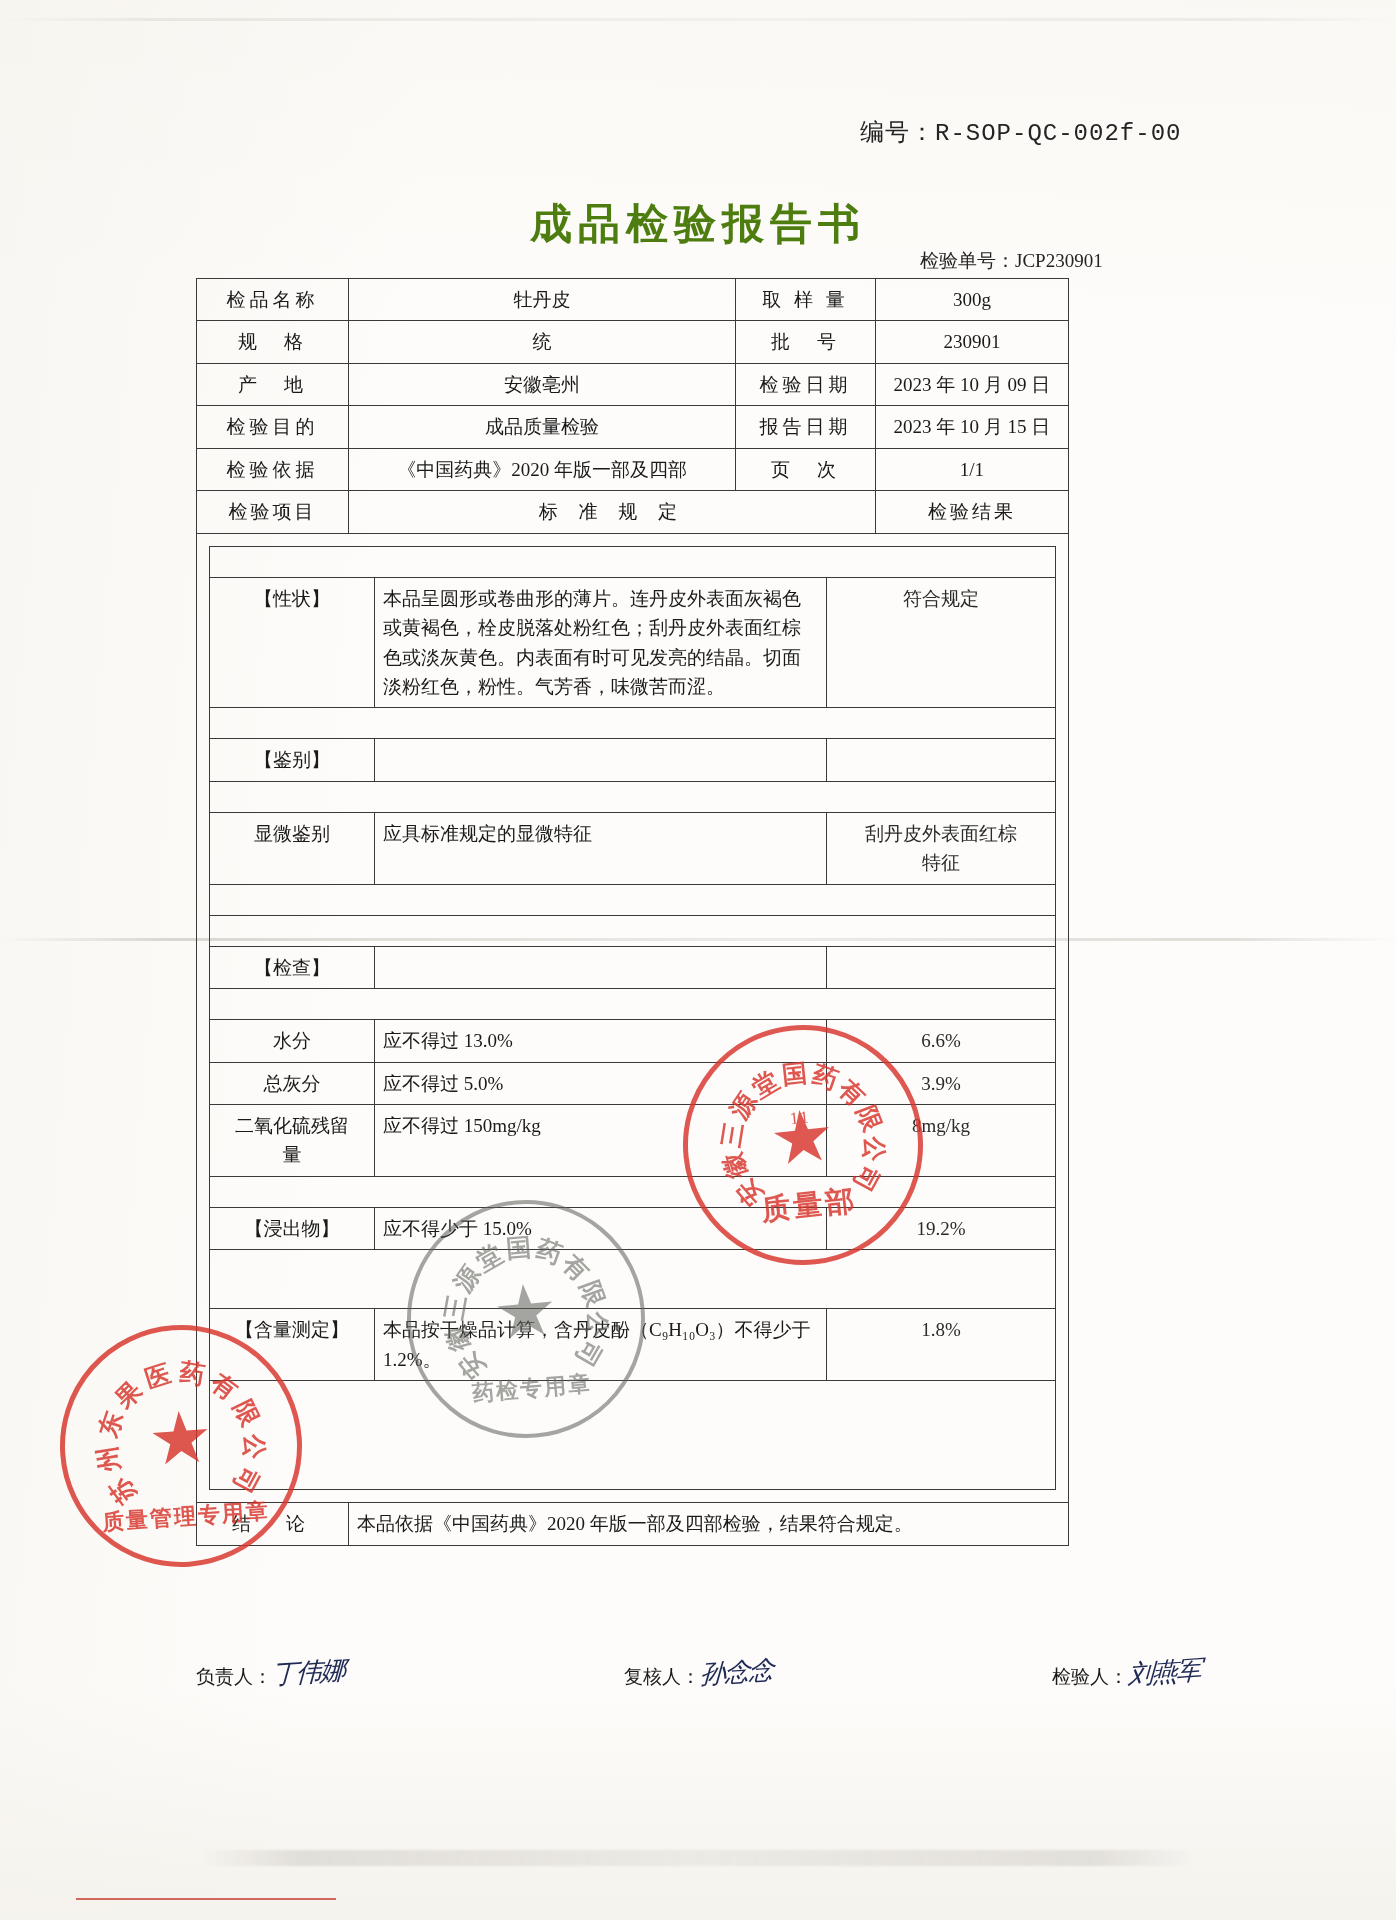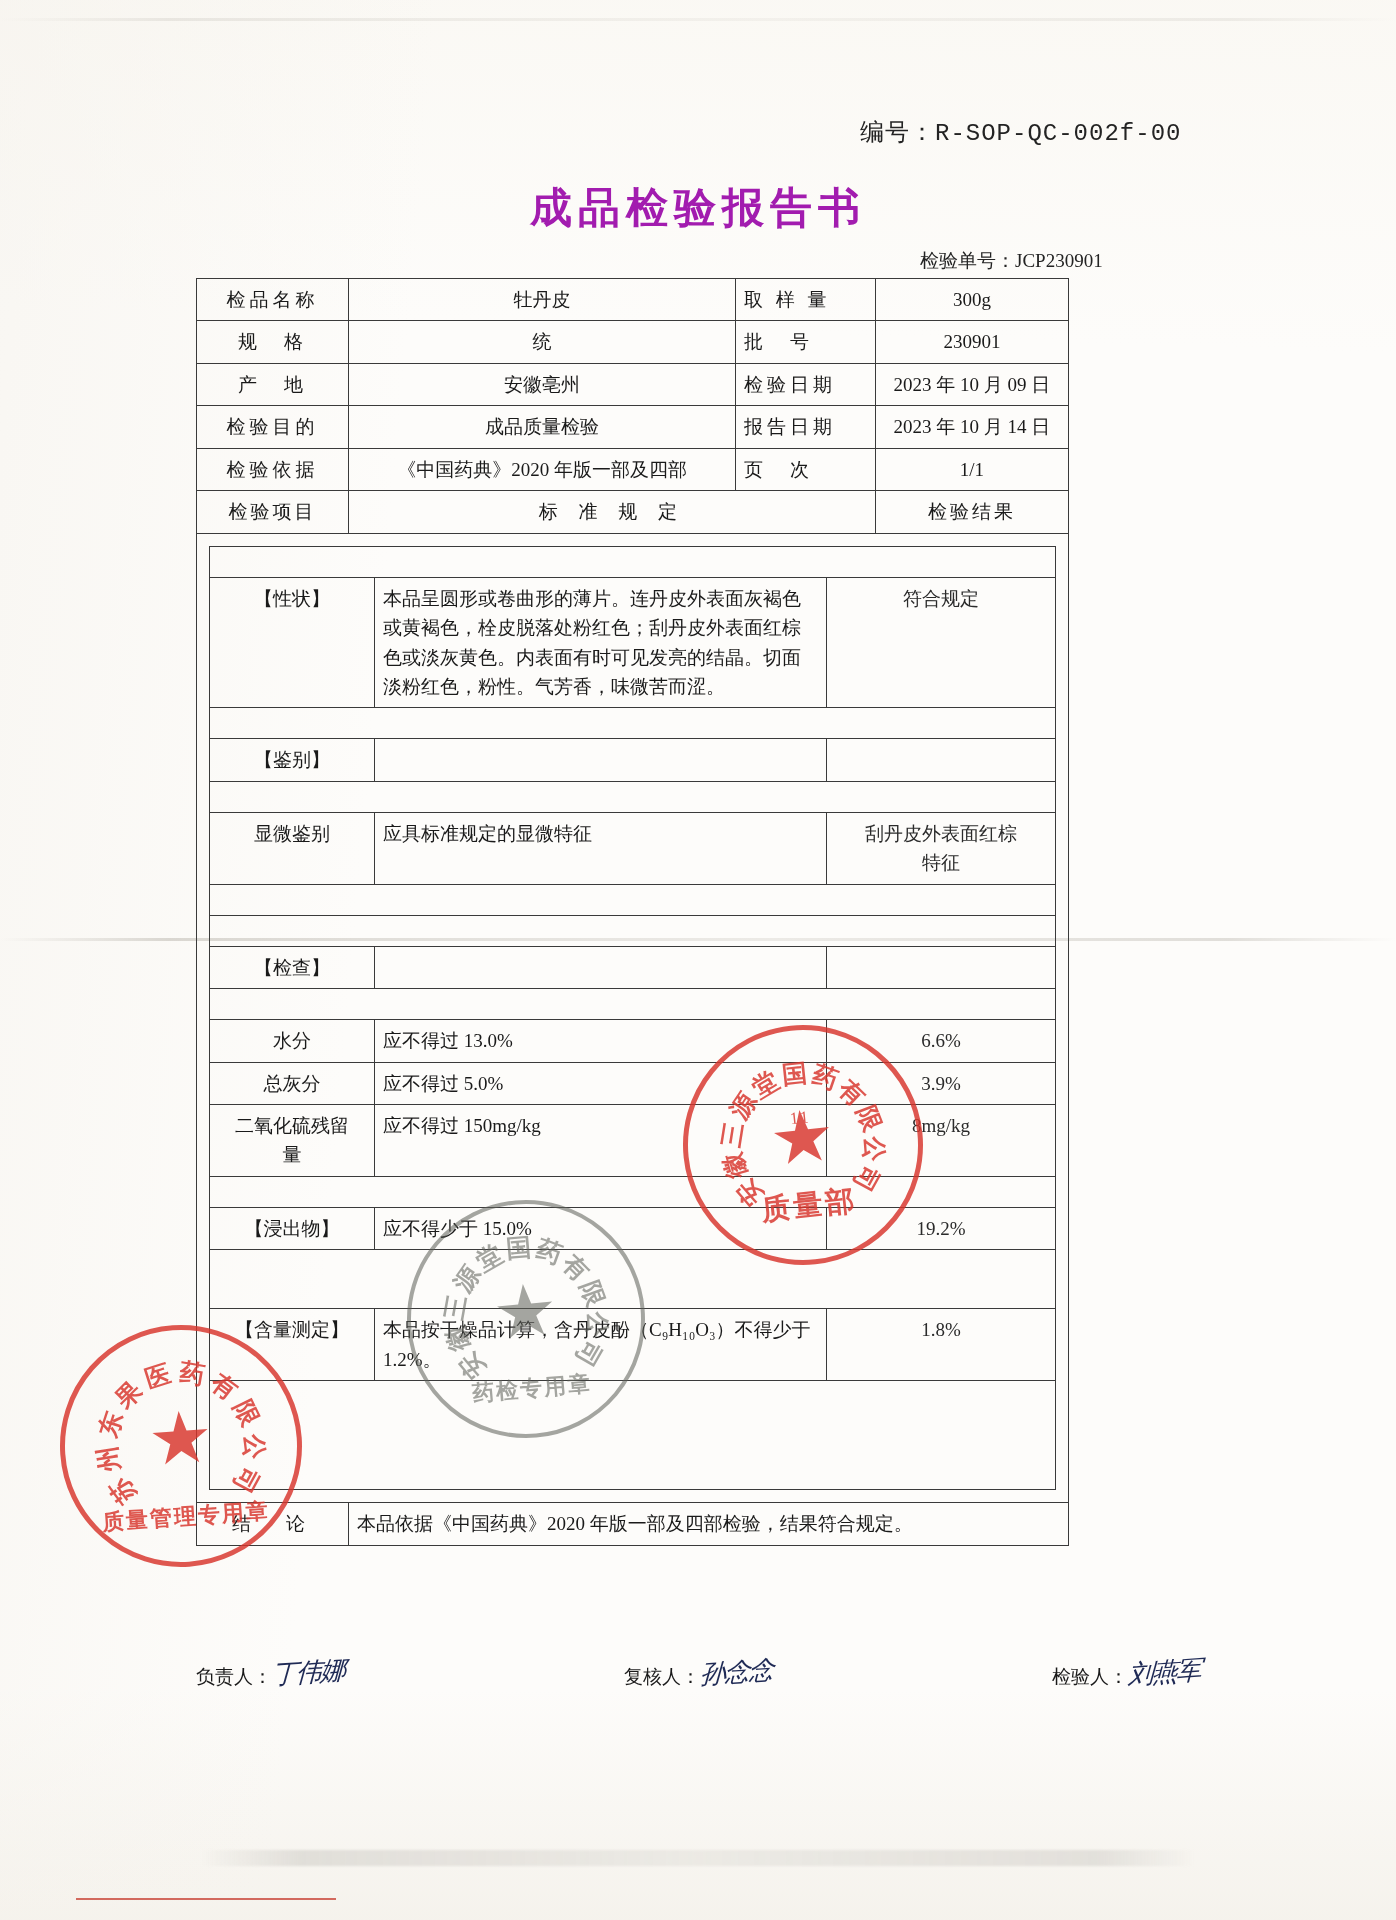--- a/index.html
+++ b/index.html
@@ -40,28 +40,28 @@
     position: absolute;
     top: 116px;
     left: 860px;
     font-size: 24px;
     letter-spacing: 1px;
     font-family: "Liberation Mono", "DejaVu Sans Mono", monospace;
     color: #232323;
   }
   .title {
     position: absolute;
-    top: 180px;
+    top: 196px;
     left: 0;
     right: 0;
     text-align: center;
     font-size: 42px;
     font-weight: bold;
     letter-spacing: 6px;
-    color: #a21caf;
+    color: #4d7c0f;
   }
   .report-no {
     position: absolute;
     top: 248px;
     left: 920px;
     font-size: 19px;
     color: #232323;
   }
   table.main {
     position: absolute;
@@ -82,20 +82,21 @@
     text-align: center;
     letter-spacing: 4px;
     white-space: nowrap;
   }
   .c-value {
     width: 470px;
     text-align: center;
   }
   .c-label2 {
     width: 132px;
+    text-align: center;
     letter-spacing: 4px;
     white-space: nowrap;
   }
   .c-value2 {
     width: 212px;
     text-align: center;
   }
   .hdr-item {
     text-align: center;
     letter-spacing: 3px;
@@ -268,21 +269,21 @@
       <tr>
         <td class="c-label">产　地</td>
         <td class="c-value">安徽亳州</td>
         <td class="c-label2">检验日期</td>
         <td class="c-value2">2023 年 10 月 09 日</td>
       </tr>
       <tr>
         <td class="c-label">检验目的</td>
         <td class="c-value">成品质量检验</td>
         <td class="c-label2">报告日期</td>
-        <td class="c-value2">2023 年 10 月 14 日</td>
+        <td class="c-value2">2023 年 10 月 15 日</td>
       </tr>
       <tr>
         <td class="c-label">检验依据</td>
         <td class="c-value">《中国药典》2020 年版一部及四部</td>
         <td class="c-label2">页　次</td>
         <td class="c-value2">1/1</td>
       </tr>
 
       <tr>
         <td class="c-label hdr-item">检验项目</td>

